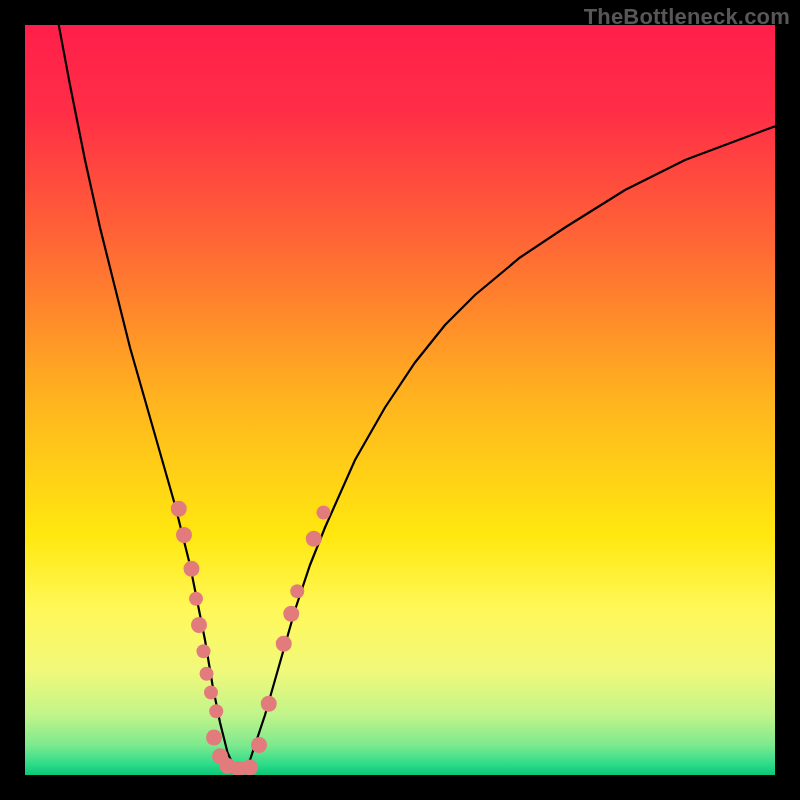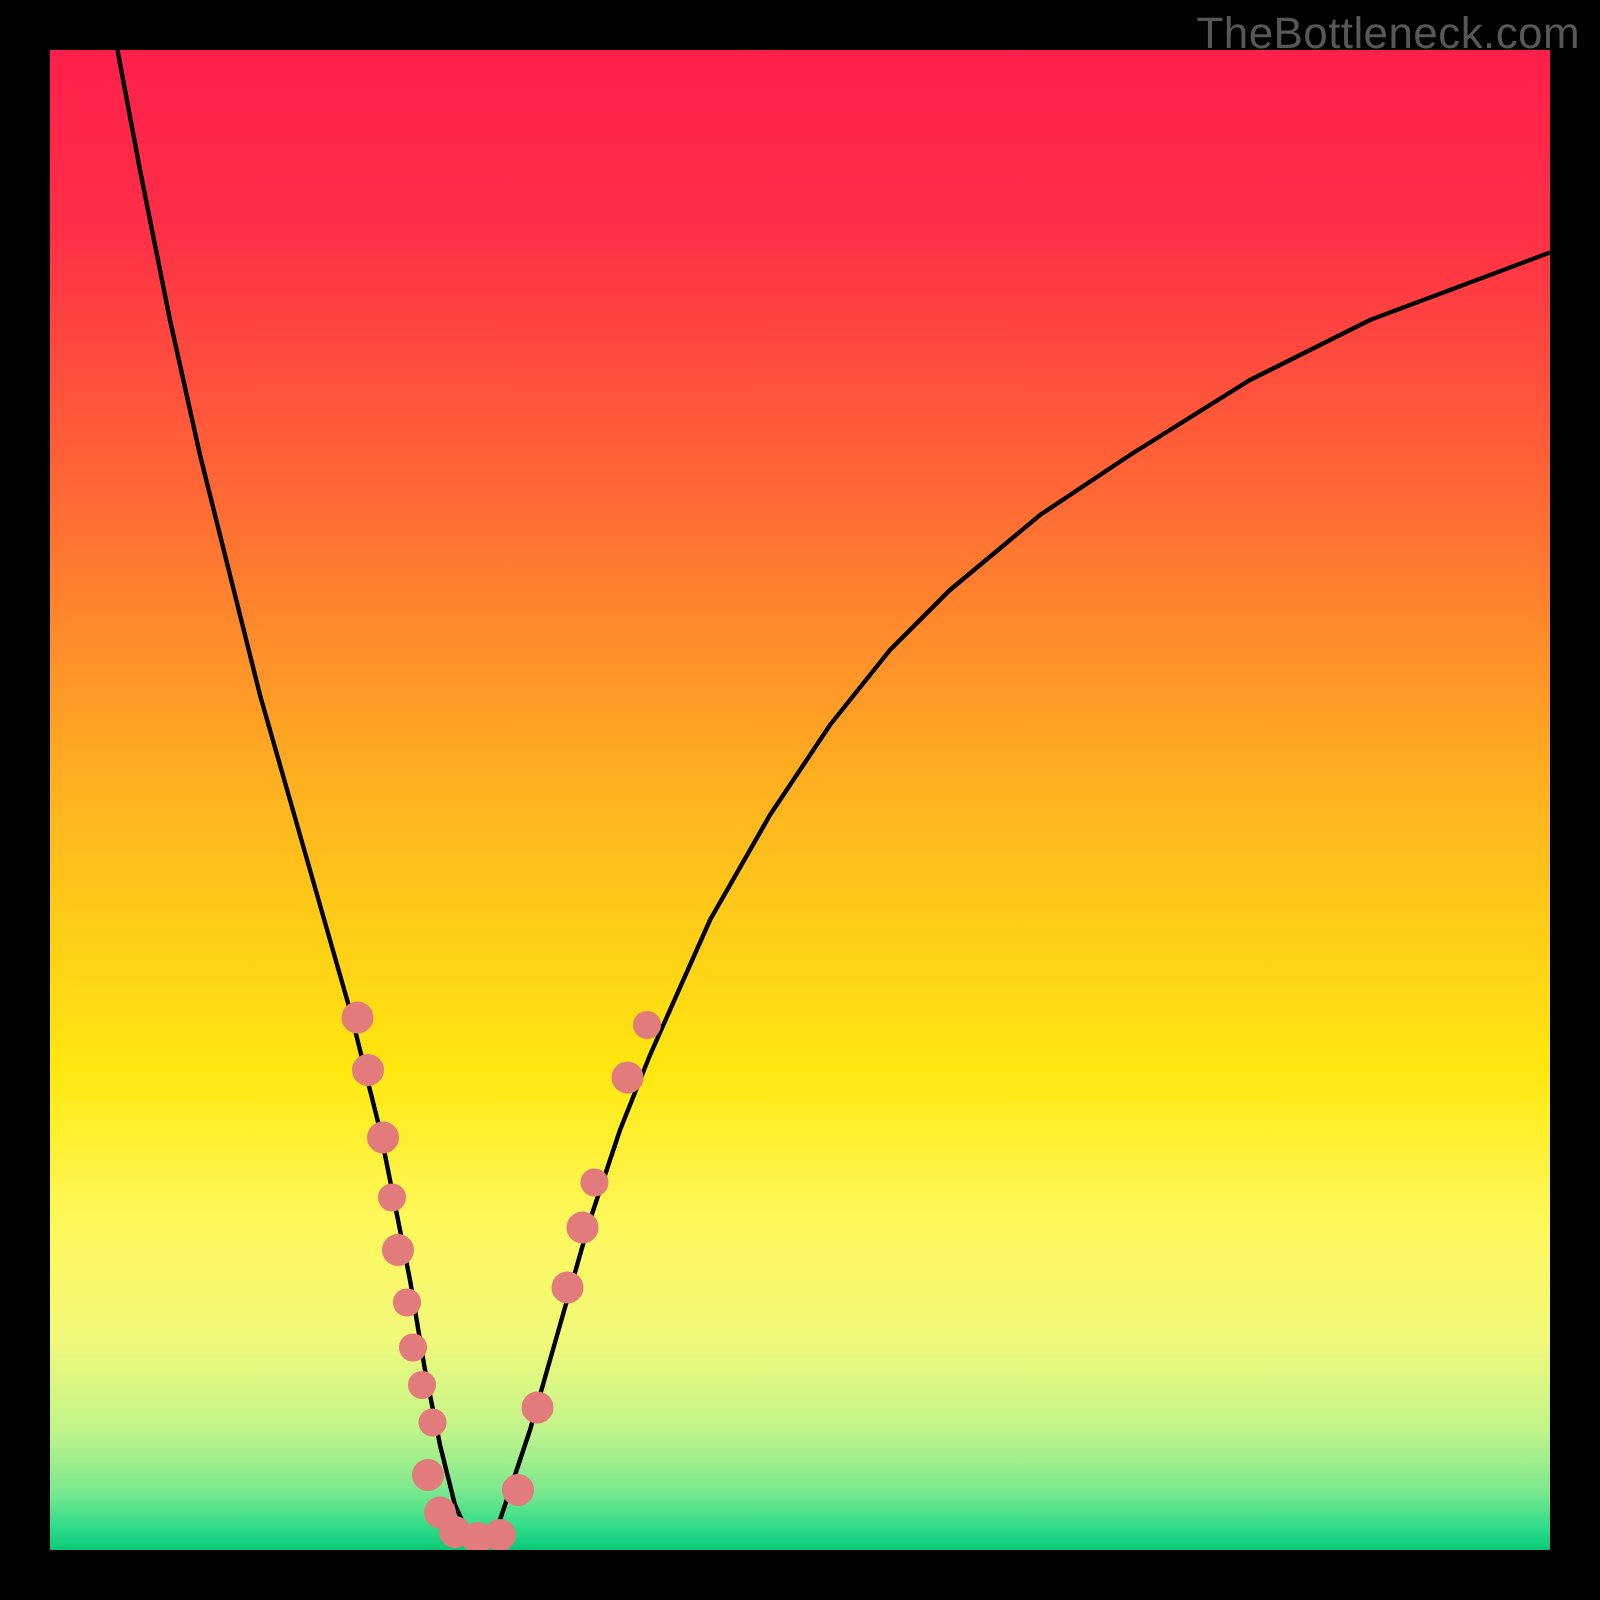--- a/index.html
+++ b/index.html
@@ -30,21 +30,21 @@
     top: 0;
     width: 100%;
     height: 100%;
   }
   .watermark {
     position: absolute;
     top: 4px;
     right: 10px;
     color: #575757;
     font-size: 22px;
-    font-weight: 400;
+    font-weight: 700;
     letter-spacing: 0.2px;
   }
   svg.curve-layer {
     position: absolute;
     left: 0;
     top: 0;
     width: 100%;
     height: 100%;
   }
 </style>

